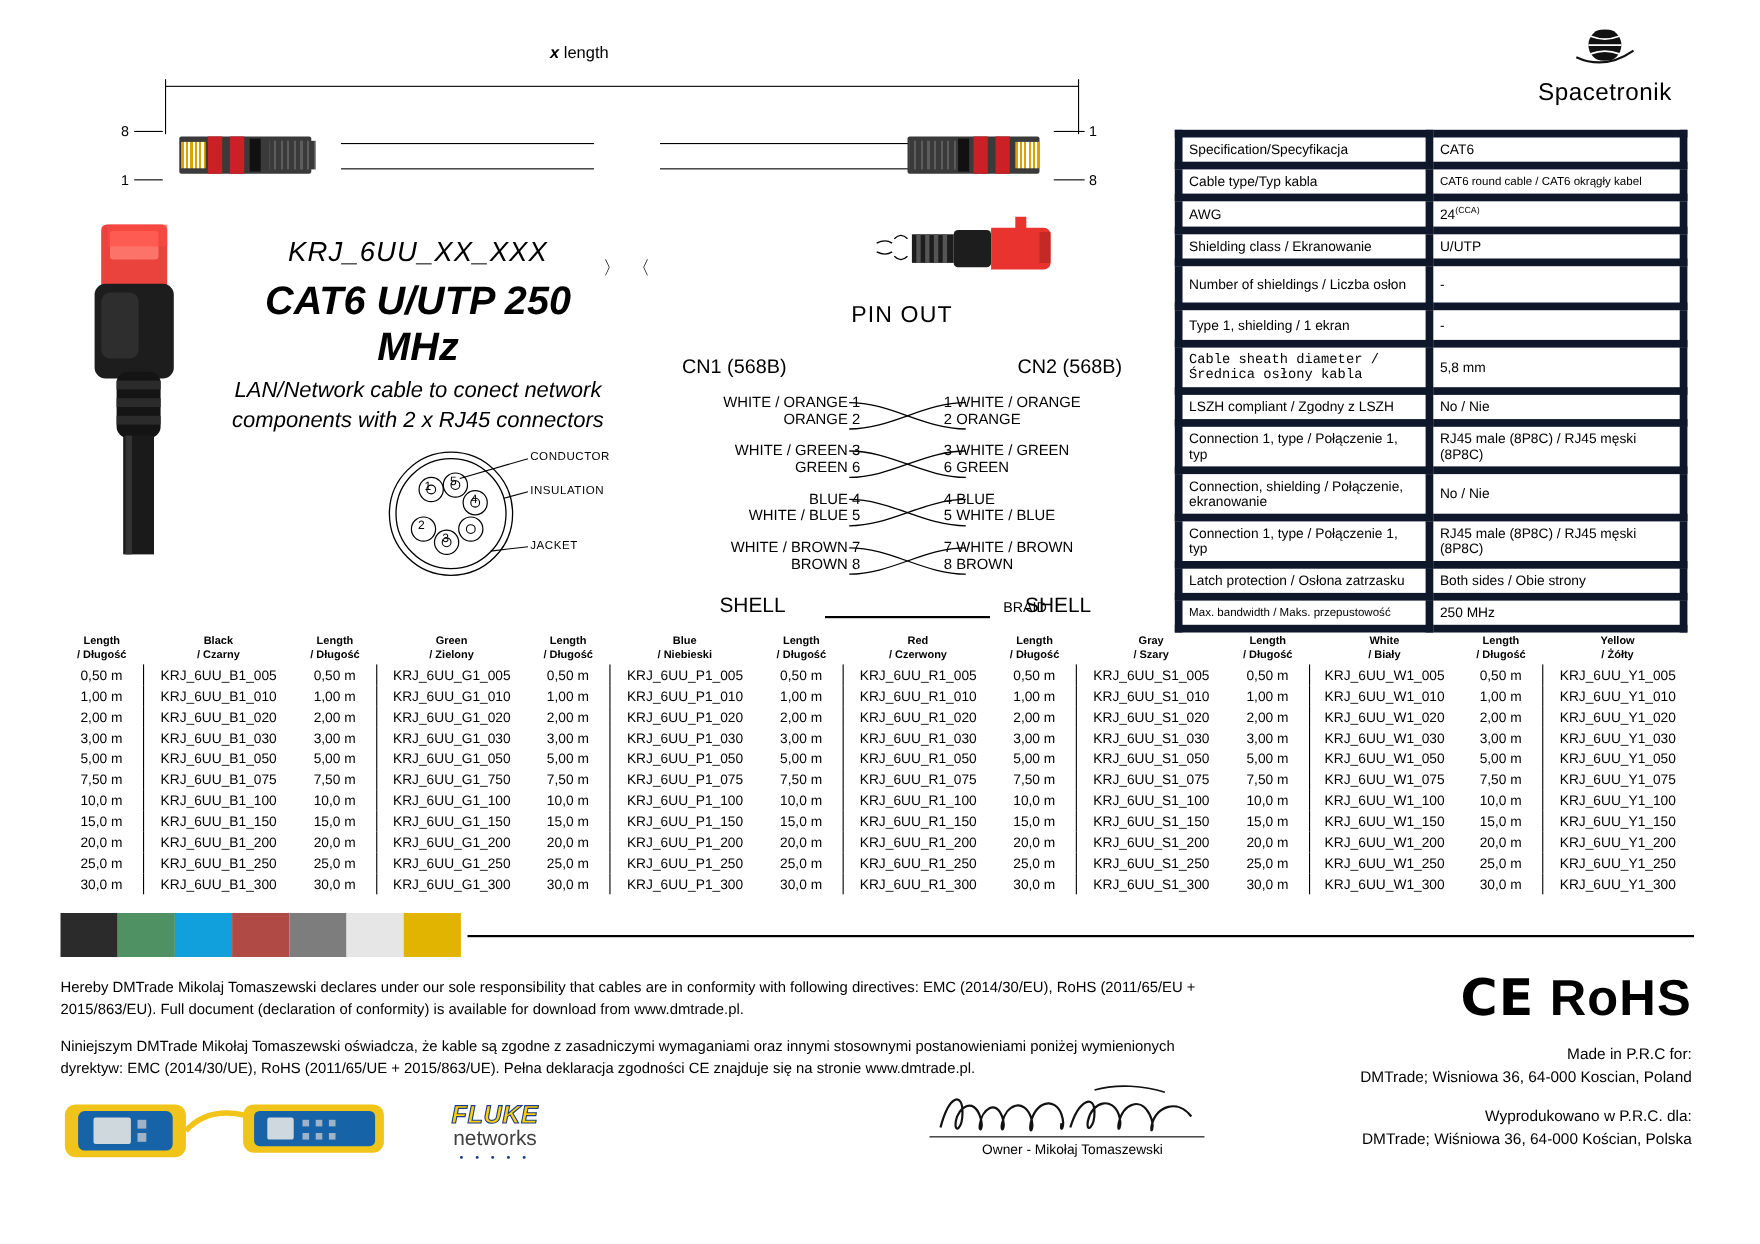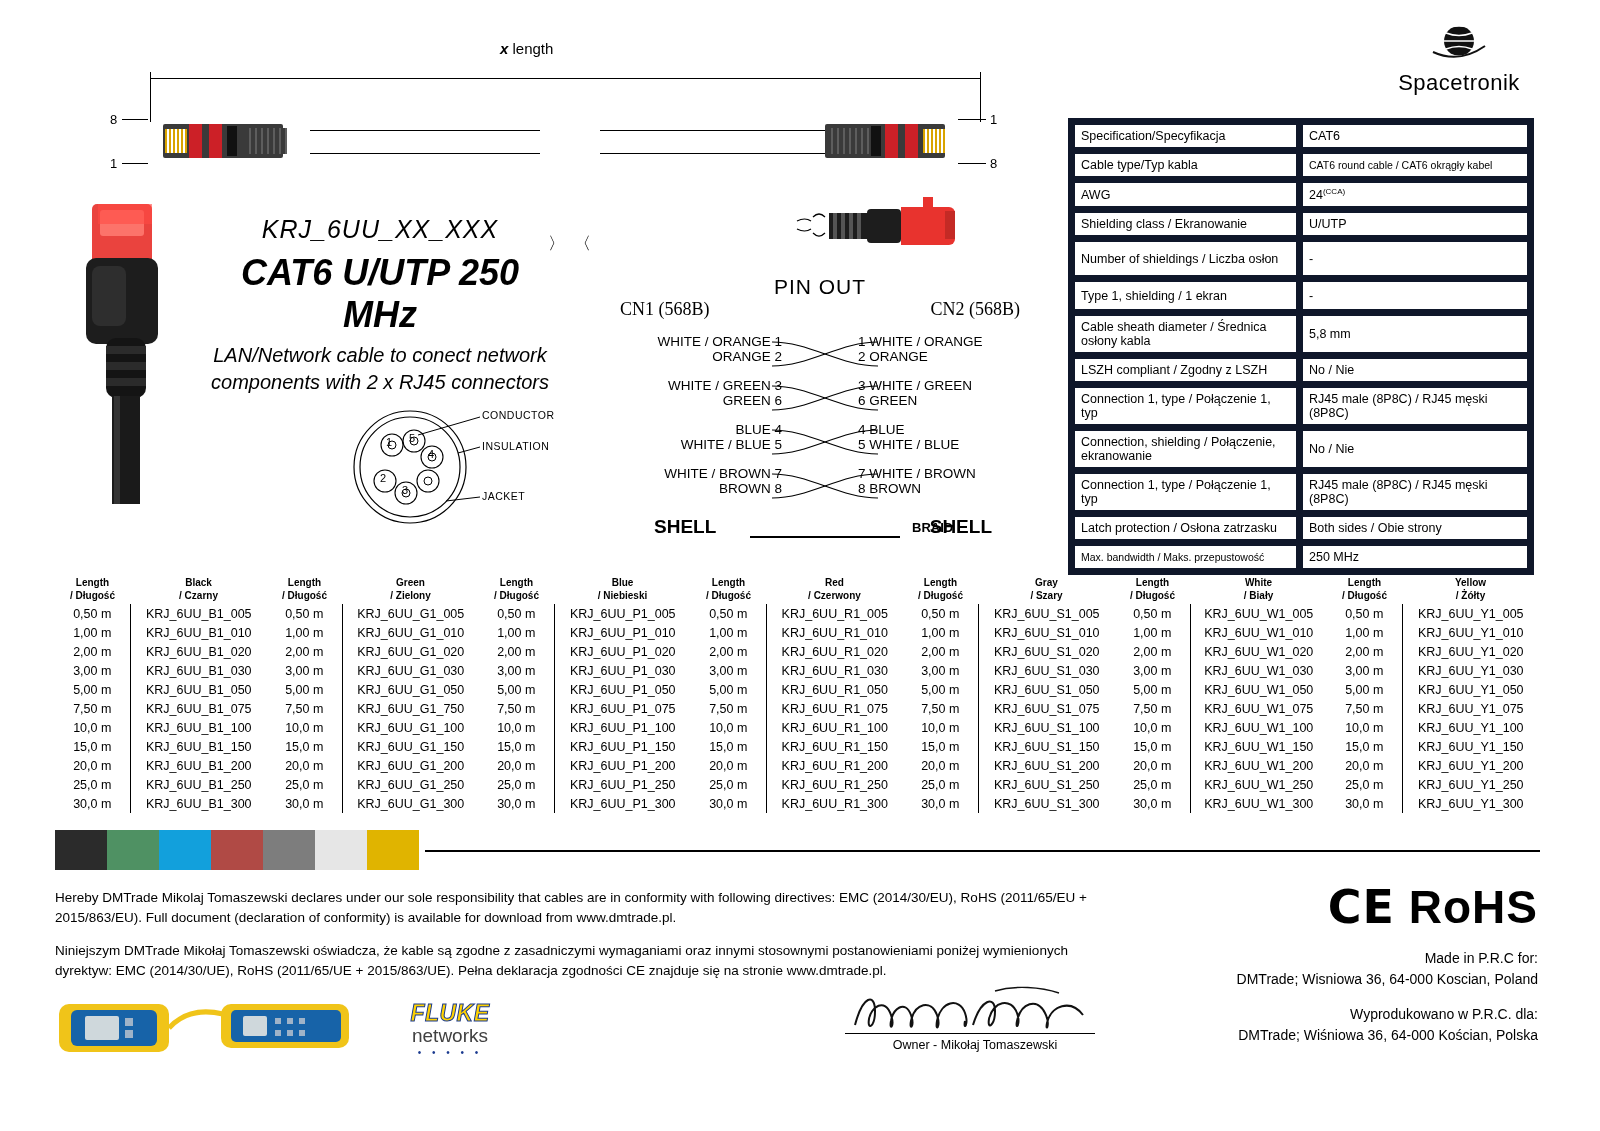--- a/index.html
+++ b/index.html
@@ -47,29 +47,29 @@
   .xsec { position:absolute; left:340px; top:405px; width:260px; height:130px; }
   .xsec svg { position:absolute; left:0; top:0; }
   .xsec .lbl { position:absolute; font-size:10.5px; letter-spacing:0.5px; }
 
   
   .smallplug { position:absolute; left:795px; top:195px; width:210px; height:60px; }
 
   
   .pinout { position:absolute; left:620px; top:275px; width:400px; }
   .pinout h2 { margin:0; text-align:center; font-size:21px; font-weight:normal; letter-spacing:1px; }
-  .cn-row { display:flex; justify-content:space-between; margin-top:0; font-size:18px;font-family:Liberation Serif, serif; }
+  .cn-row { display:flex; justify-content:space-between; margin-top:24px; font-size:18px; }
   .pinlist { position:relative; margin-top:14px; }
   .pinpair { position:relative; height:44px; }
   .pl { position:absolute; right:238px; text-align:right; font-size:13.5px; width:200px;}
   .pr { position:absolute; left:238px; text-align:left; font-size:13.5px; width:200px;}
   .pl .l1, .pr .l1 { display:block; }
   .pl .l2, .pr .l2 { display:block; }
   .cross { position:absolute; left:150px; width:110px; height:40px; }
-  .shellrow { margin-top:6px; position:relative; height:34px; font-size:19px;font-weight:bold; }
+  .shellrow { margin-top:6px; position:relative; height:34px; font-size:19px; }
   .shellrow .s1 { position:absolute; left:34px; }
   .shellrow .s2 { position:absolute; right:28px; }
   .braid { position:absolute; left:130px; top:20px; width:150px; height:1.5px; background:#000; }
   .braidtxt { position:absolute; left:162px; top:-2px; font-size:13px; }
 
   
   .logo { position:absolute; right:56px; top:22px; width:170px; height:70px; text-align:center;}
   .logo .name { font-size:22px; letter-spacing:0.5px; margin-top:2px;}
   .spec { position:absolute; left:1068px; top:118px; width:466px; border-collapse:collapse; }
   .spec td { border:7px solid #0f172a; padding:4px 6px; font-size:12.5px; vertical-align:middle; height:26px;}
@@ -336,21 +336,21 @@
         </tr>
       <tr>
           <td class="k" style="height:40px;">Number of shieldings / Liczba osłon</td>
           <td>-</td>
         </tr>
       <tr>
           <td class="k" style="height:34px;">Type 1, shielding / 1 ekran</td>
           <td>-</td>
         </tr>
       <tr>
-          <td class="k" style="height:40px;">Cable sheath diameter / Średnica osłony kabla</td>
+          <td class="k" style="height:40px;font-family:Liberation Mono, monospace;">Cable sheath diameter / Średnica osłony kabla</td>
           <td>5,8 mm</td>
         </tr>
       <tr>
           <td class="k">LSZH compliant / Zgodny z LSZH</td>
           <td>No / Nie</td>
         </tr>
       <tr>
           <td class="k" style="height:40px;">Connection 1, type / Połączenie 1, typ</td>
           <td>RJ45 male (8P8C) / RJ45 męski (8P8C)</td>
         </tr>

